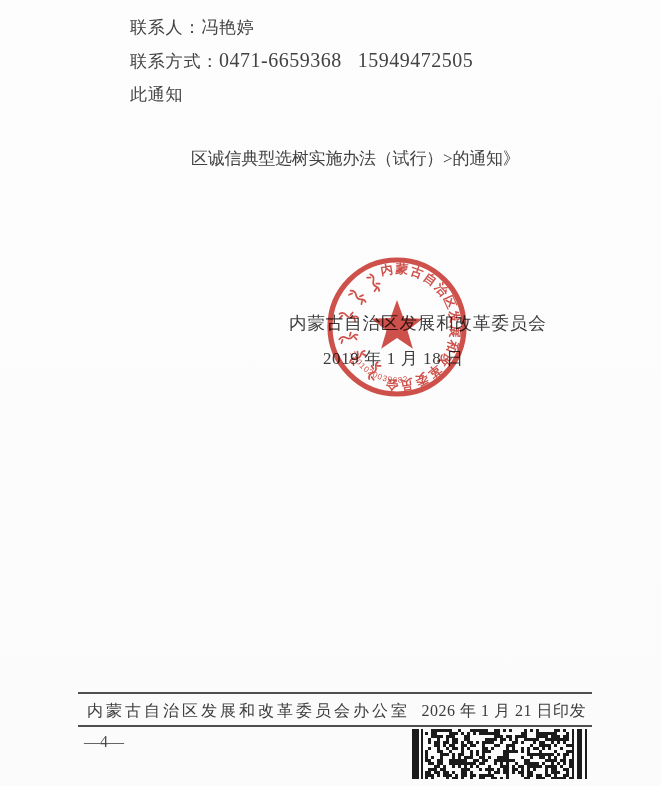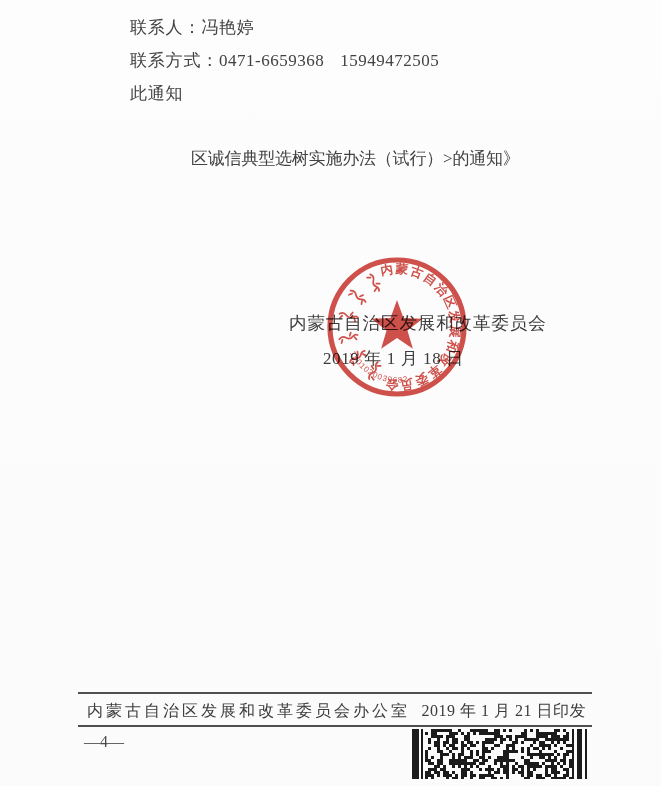--- a/index.html
+++ b/index.html
@@ -4,21 +4,21 @@
 <style>
   html,body { margin:0; padding:0; background:#ffffff; }
   .page {
     position:relative; width:661px; height:786px;
     background:linear-gradient(180deg,#fdfdfd 0%,#fbfbfb 100%);
     overflow:hidden;
     font-family:"Liberation Serif","DejaVu Serif",serif;
     color:#424242;
   }
   .contact-block { position:absolute; left:130px; top:11px; font-size:17px; line-height:33px; letter-spacing:0.8px; }
-  .phone { font-size:17px; letter-spacing:0.5px; }
+  .phone { font-size:20px; letter-spacing:0.5px; }
   .phone-gap { margin-left:16px; }
   .attachment-block { position:absolute; left:127px; top:142px; font-size:17px; line-height:33px; letter-spacing:-0.2px; width:470px; }
   .att-indent { padding-left:64px; }
 
   .sig-org { position:absolute; left:289px; top:311px; font-size:17.5px; letter-spacing:0.9px; color:#3c3c3c; }
   .sig-date { position:absolute; left:323px; top:347px; font-size:17px; letter-spacing:0.6px; color:#3c3c3c; }
 
   .seal {
     position:absolute; left:312px; top:242px;
     mix-blend-mode:multiply; opacity:0.92;
@@ -76,21 +76,21 @@
         <use href="#mong" transform="translate(36.1,95.4) rotate(-102)"></use>
         <use href="#mong" transform="translate(36.3,73.8) rotate(-77)"></use>
         <use href="#mong" transform="translate(45.6,54.2) rotate(-52)"></use>
         <use href="#mong" transform="translate(62.3,40.4) rotate(-27)"></use>
       </g>
   </svg>
 
   <div class="footer-rule rule-top"></div>
   <div class="footer-row">
     <span class="footer-issuer">内蒙古自治区发展和改革委员会办公室</span>
-    <span class="footer-print">2019 年 1 月 21 日印发</span>
+    <span class="footer-print">2026 年 1 月 21 日印发</span>
   </div>
   <div class="footer-rule rule-bottom"></div>
 
   <div class="page-number">—4—</div>
 
   <svg class="barcode" width="176" height="50" viewBox="0 0 176 50" xmlns="http://www.w3.org/2000/svg" id="barcodeSvg">
       <rect x="0" y="0" width="7" height="50" fill="#1b1b1b"></rect>
       <rect x="9" y="0" width="2" height="50" fill="#1b1b1b"></rect>
       <rect x="160" y="0" width="2" height="50" fill="#1b1b1b"></rect>
       <rect x="165" y="0" width="5" height="50" fill="#1b1b1b"></rect>

